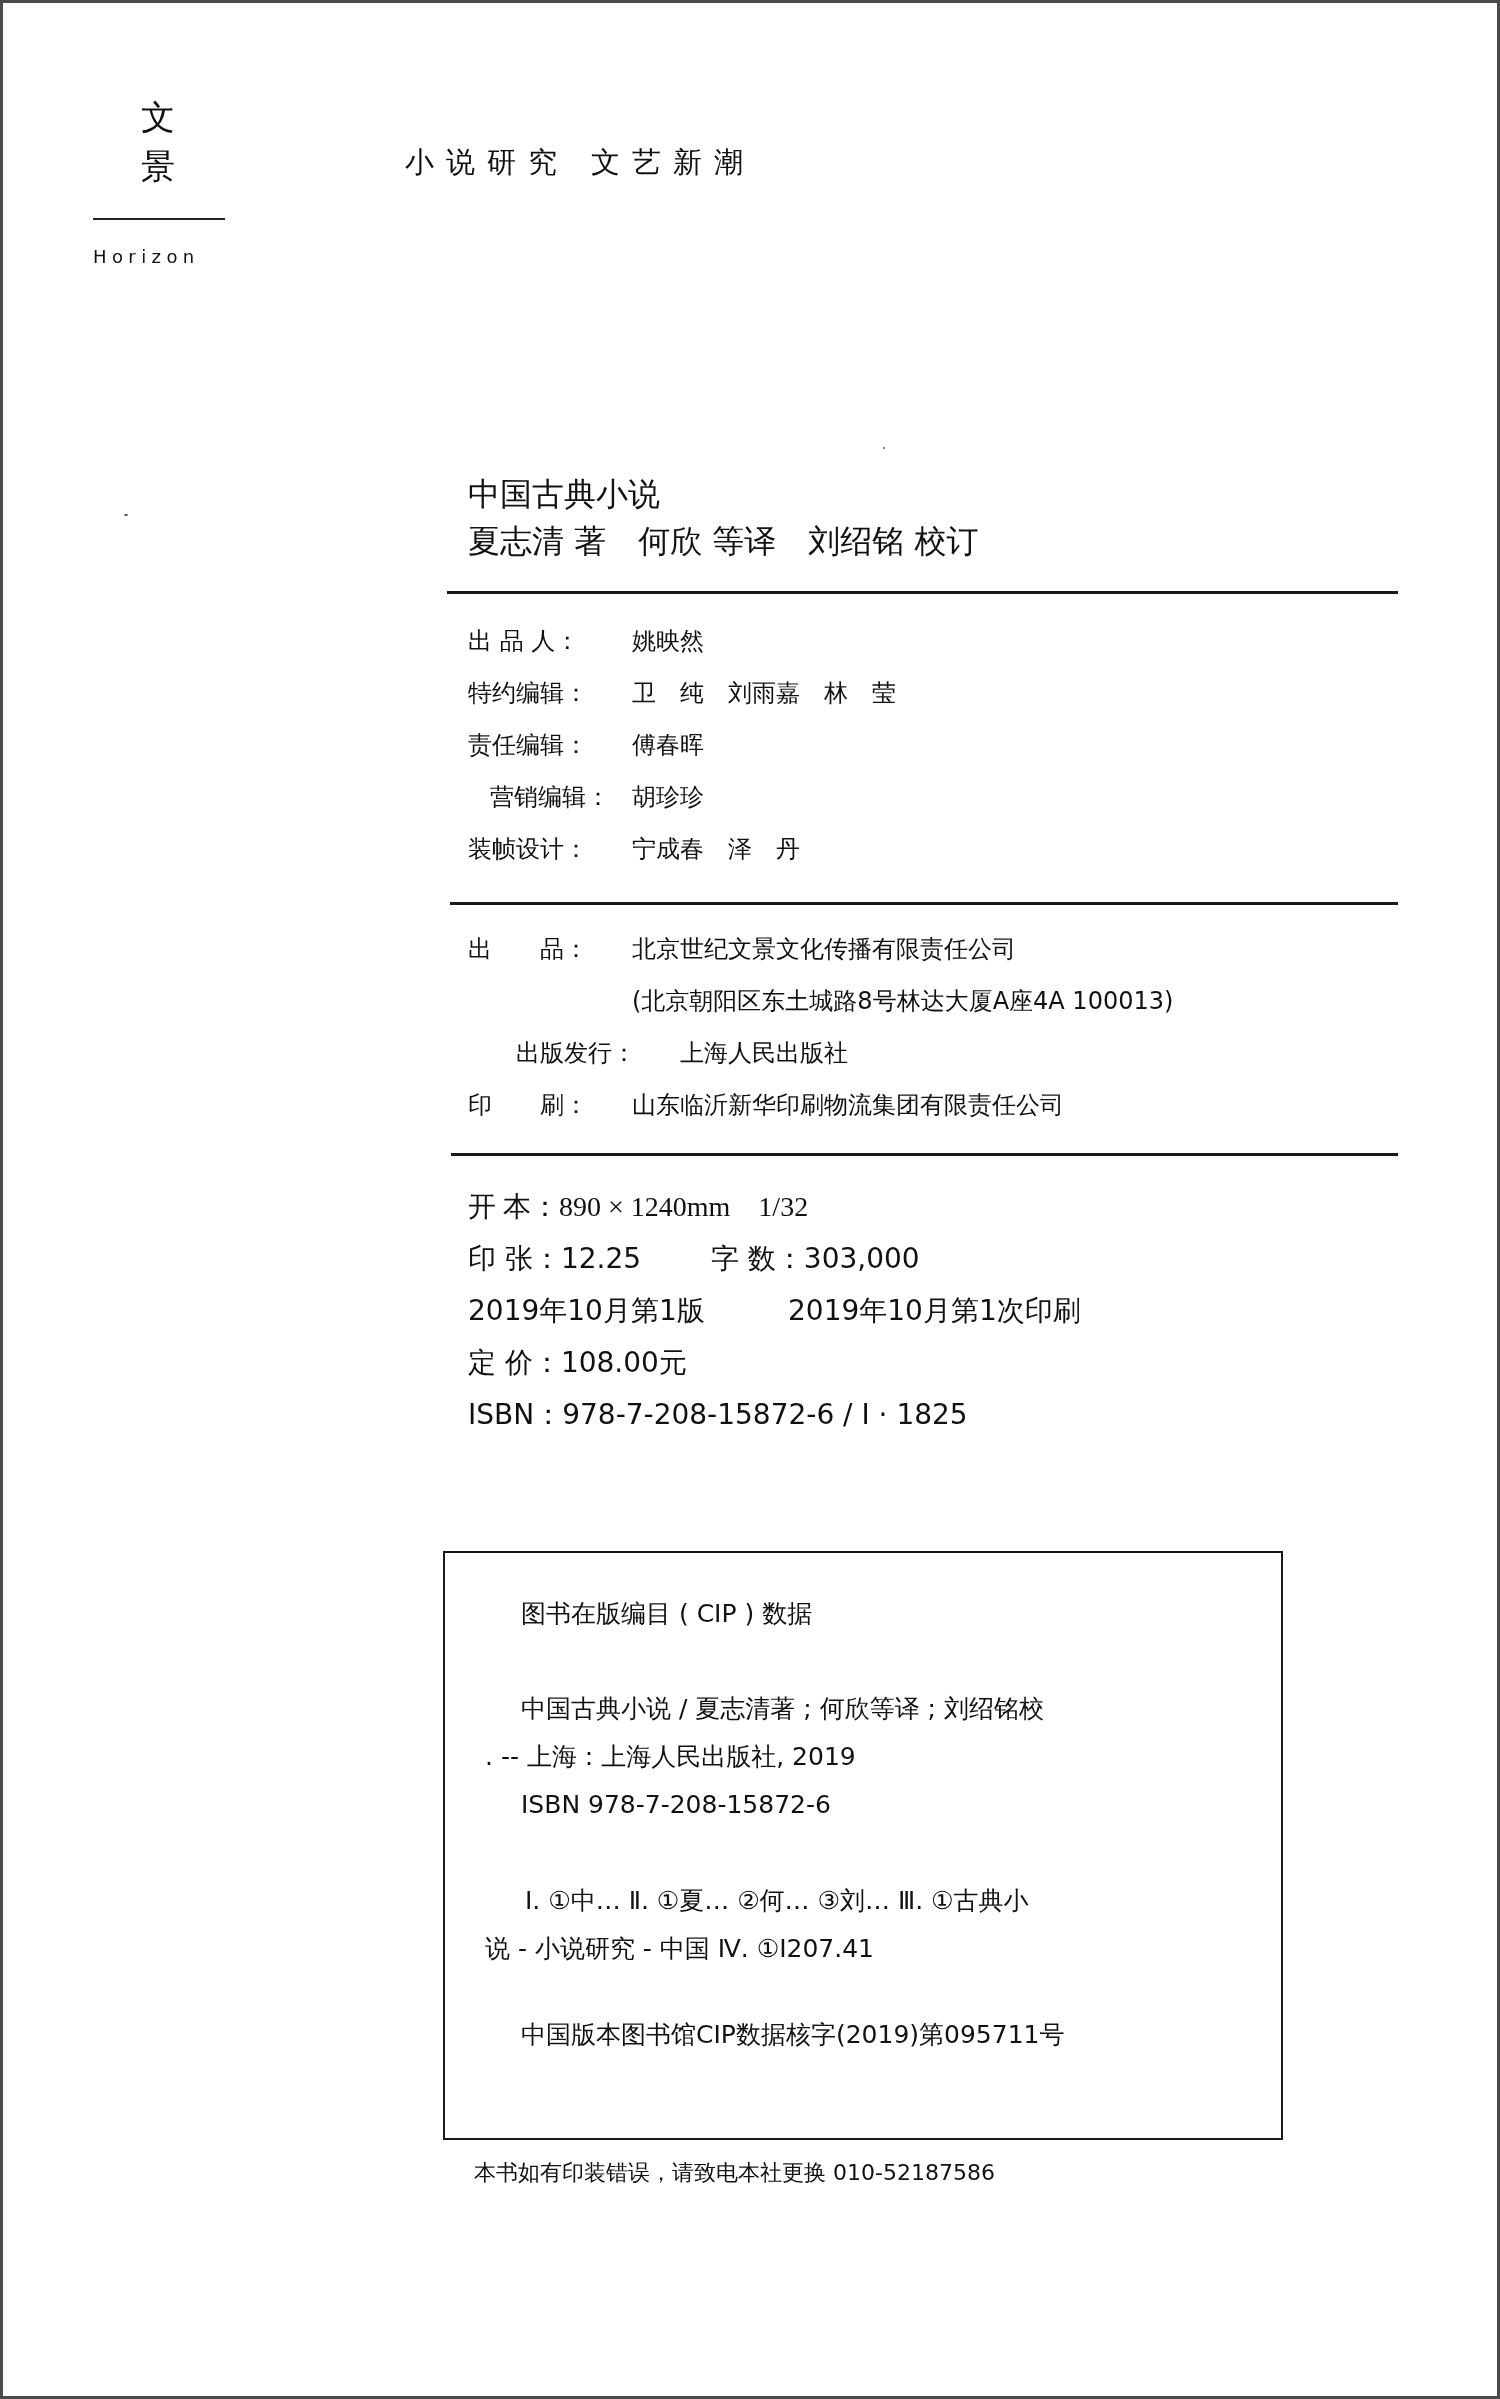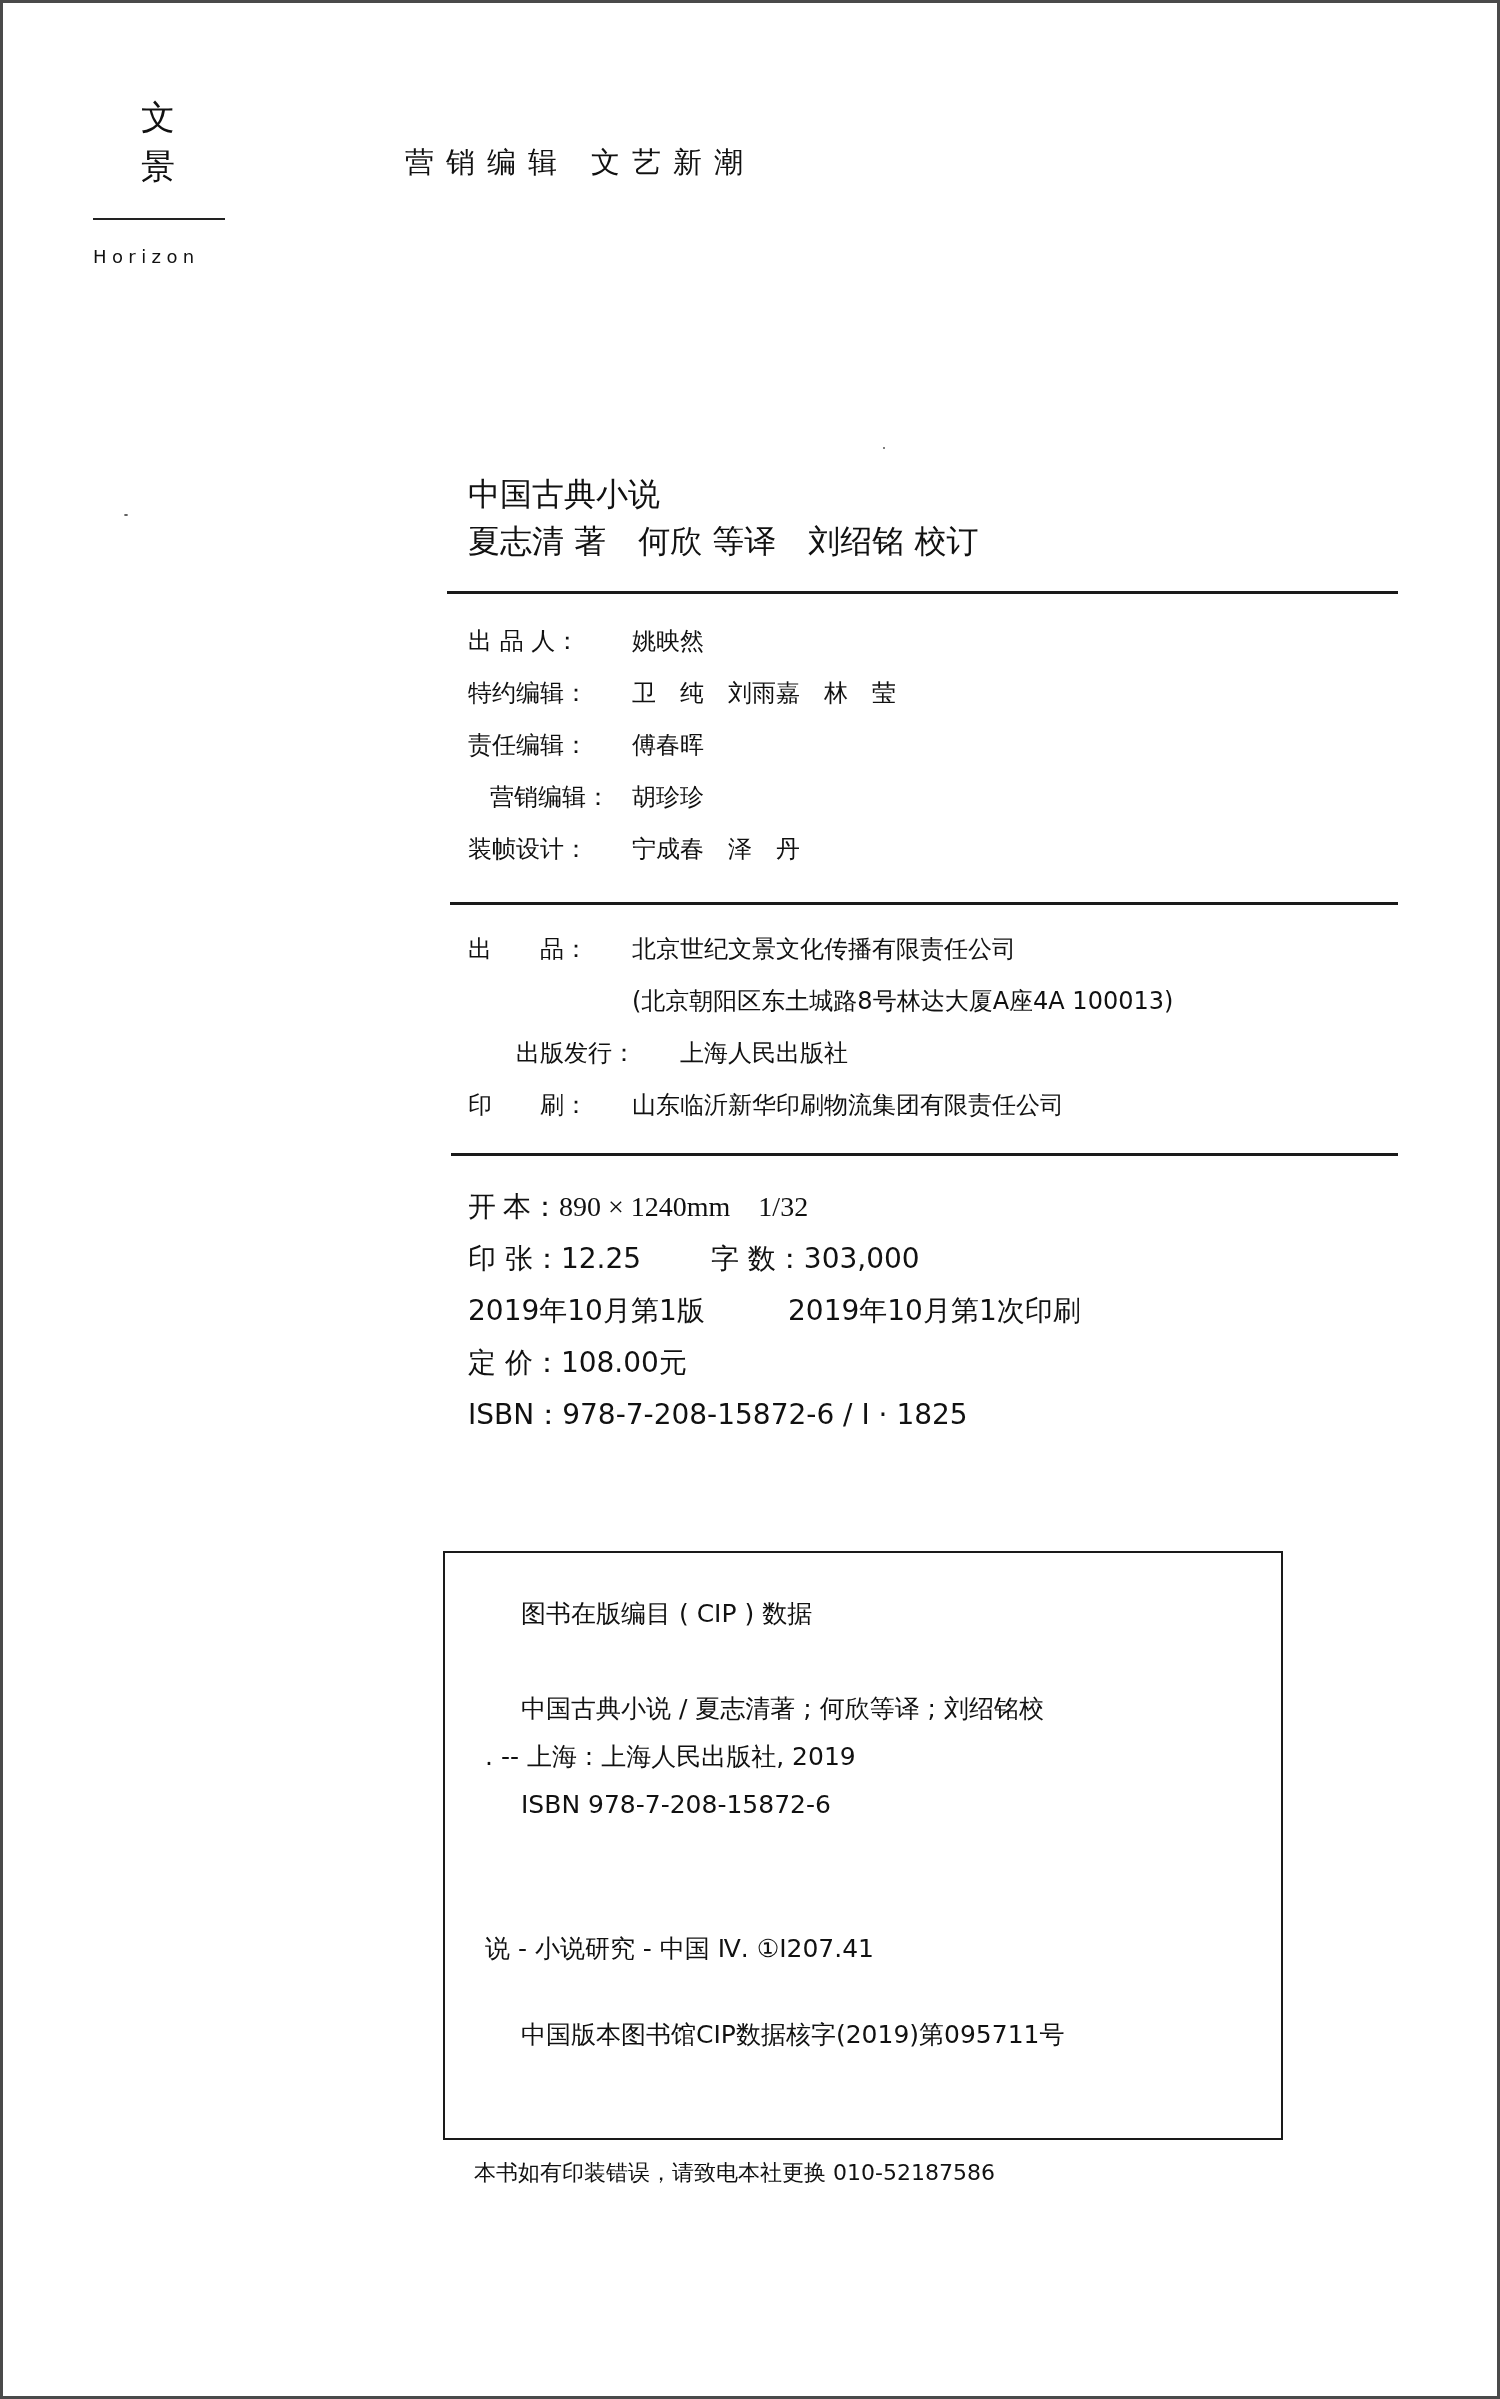--- a/index.html
+++ b/index.html
@@ -64,21 +64,21 @@
 <div class="page-border"></div>
 
 <div>
   <div class="abs logo-char" style="top:100px;">文</div>
   <div class="abs logo-char" style="top:149px;">景</div>
   <div class="abs logo-rule"></div>
   <div class="abs logo-en">Horizon</div>
 </div>
 
 <div class="abs slogan">
-  <span>营销编辑</span><span>文艺新潮</span>
+  <span>小说研究</span><span>文艺新潮</span>
 </div>
 
 <div class="speck" style="left:124px;top:514px;width:4px;height:2px;"></div>
 <div class="speck" style="left:883px;top:447px;width:2px;height:2px;"></div>
 
 <div class="abs t28" style="left:468px; top:477px;">中国古典小说</div>
 <div class="abs t28" style="left:468px; top:524px;">夏志清 著　何欣 等译　刘绍铭 校订</div>
 
 <div class="rule" style="left:447px; top:591px; width:951px;"></div>
 
@@ -135,17 +135,18 @@
   <div class="spec-row" style="top:1398px;">
     <span>ISBN：</span><span>978-7-208-15872-6 / I · 1825</span>
   </div>
 </div>
 
 <div class="cip-box">
   <div class="cip-line" style="left:76px; top:46px;">图书在版编目 ( CIP ) 数据</div>
   <div class="cip-line" style="left:76px; top:141px;">中国古典小说 / 夏志清著 ; 何欣等译 ; 刘绍铭校</div>
   <div class="cip-line" style="left:40px; top:189px;">. -- 上海 : 上海人民出版社, 2019</div>
   <div class="cip-line" style="left:76px; top:237px;">ISBN 978-7-208-15872-6</div>
+  <div class="cip-line" style="left:80px; top:333px;">Ⅰ. ①中… Ⅱ. ①夏… ②何… ③刘… Ⅲ. ①古典小</div>
   <div class="cip-line" style="left:40px; top:381px;">说 - 小说研究 - 中国 Ⅳ. ①I207.41</div>
   <div class="cip-line" style="left:76px; top:467px;">中国版本图书馆CIP数据核字(2019)第095711号</div>
 </div>
 
 <div class="abs footer-note">本书如有印装错误，请致电本社更换  010-52187586</div>
 
 </body></html>

